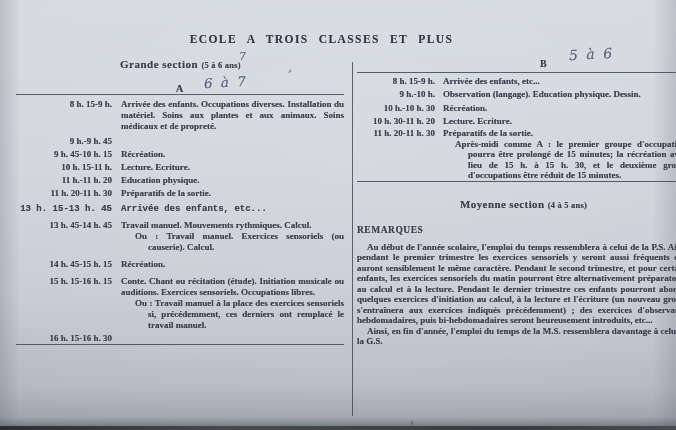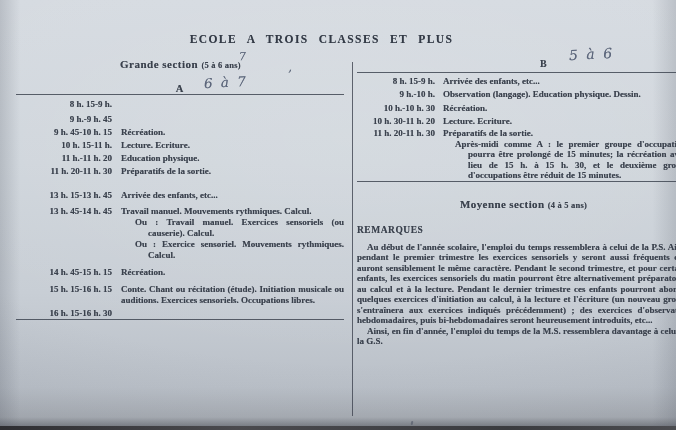--- a/index.html
+++ b/index.html
@@ -45,21 +45,21 @@
   #left-rows{margin-top:4px;}
   #right-rows{margin-top:3px;}
   .row{display:flex;align-items:flex-start;margin-top:2px;}
   .time{flex:0 0 96px;text-align:right;padding-right:9px;white-space:nowrap;font-weight:bold;}
   .col-right .time{flex:0 0 78px;padding-right:8px;}
   .desc{flex:1;font-weight:bold;}
   .desc-main{text-align:justify;}
   .alt{padding-left:27px;text-indent:-13px;text-align:justify;}
   .note{margin-left:12px;padding-left:13px;text-indent:-13px;text-align:justify;}
   #left-rows .row:nth-child(2){margin-top:4px;}
-  #left-rows .row:nth-child(7){margin-top:13px;}
+  #left-rows .row:nth-child(7){margin-top:5px;font-family:Liberation Mono, monospace;}
   #left-rows .row:nth-child(8){margin-top:5px;}
   #left-rows .row:nth-child(9){margin-top:6px;justify-content:flex-end;}
   #left-rows .row:nth-child(10){margin-top:6px;}
   #left-rows .row:nth-child(11){}
   #right-rows .row:nth-child(3){margin-top:4px;}
   .left-bottom-rule{margin-top:8px;}
   
   .b-line{position:relative;height:14px;font-weight:bold;}
   .b-label{position:absolute;left:183px;top:1px;font-size:10px;letter-spacing:.5px;}
   .right-rule{margin-top:3px;}
@@ -92,20 +92,23 @@
       <span class="hand hand-comma">,</span>
     </div>
     <div class="a-line">
       <span>A</span>
       <span class="hand hand-a">6 à 7</span>
     </div>
     <hr class="rule left-rule">
     <div id="left-rows">
         <div class="row">
           <span class="time">8 h. 15-9 h.</span>
+          <div class="desc">
+            <div class="desc-main">Arrivée des enfants. Occupations diverses. Installation du matériel. Soins aux plantes et aux animaux. Soins médicaux et de propreté.</div>
+          </div>
         </div>
         <div class="row">
           <span class="time">9 h.-9 h. 45</span>
         </div>
         <div class="row">
           <span class="time">9 h. 45-10 h. 15</span>
           <div class="desc">
             <div class="desc-main">Récréation.</div>
           </div>
         </div>
@@ -131,33 +134,33 @@
           <span class="time">13 h. 15-13 h. 45</span>
           <div class="desc">
             <div class="desc-main">Arrivée des enfants, etc...</div>
           </div>
         </div>
         <div class="row">
           <span class="time">13 h. 45-14 h. 45</span>
           <div class="desc">
             <div class="desc-main">Travail manuel. Mouvements rythmiques. Calcul.</div>
             <div class="alt">Ou : Travail manuel. Exercices sensoriels (ou causerie). Calcul.</div>
-            <div class="alt">Ou : Exercice sensoriel. Mouvements rythmiques. Calcul.</div>
           </div>
         </div>
         <div class="row">
           <span class="time">14 h. 45-15 h. 15</span>
           <div class="desc">
             <div class="desc-main">Récréation.</div>
           </div>
         </div>
         <div class="row">
           <span class="time">15 h. 15-16 h. 15</span>
           <div class="desc">
             <div class="desc-main">Conte. Chant ou récitation (étude). Initiation musicale ou auditions. Exercices sensoriels. Occupations libres.</div>
+            <div class="alt">Ou : Travail manuel à la place des exercices sensoriels si, précédemment, ces derniers ont remplacé le travail manuel.</div>
           </div>
         </div>
         <div class="row">
           <span class="time">16 h. 15-16 h. 30</span>
         </div>
       </div>
     <hr class="rule left-bottom-rule">
   </div>
 
   <div class="col-right ink">

